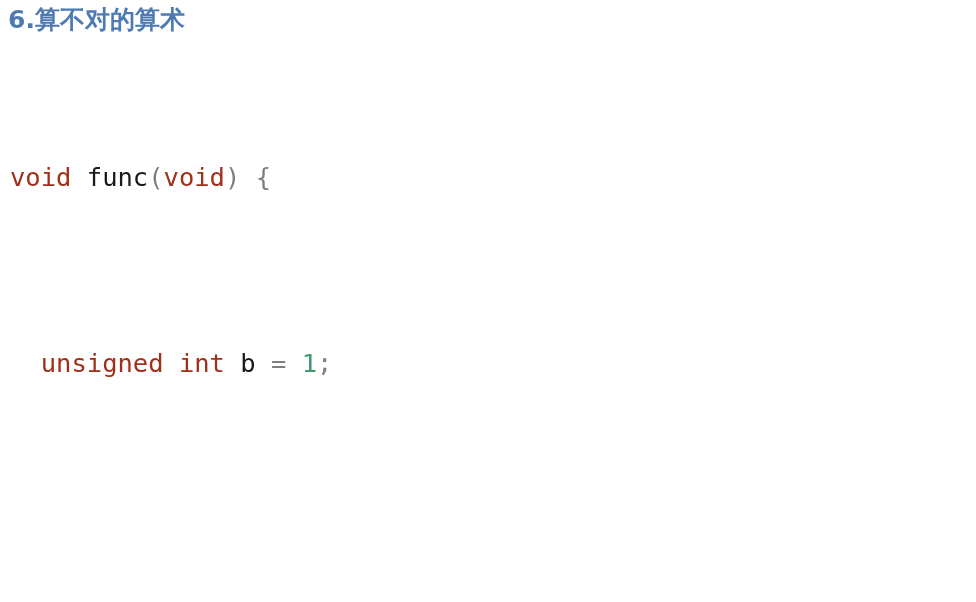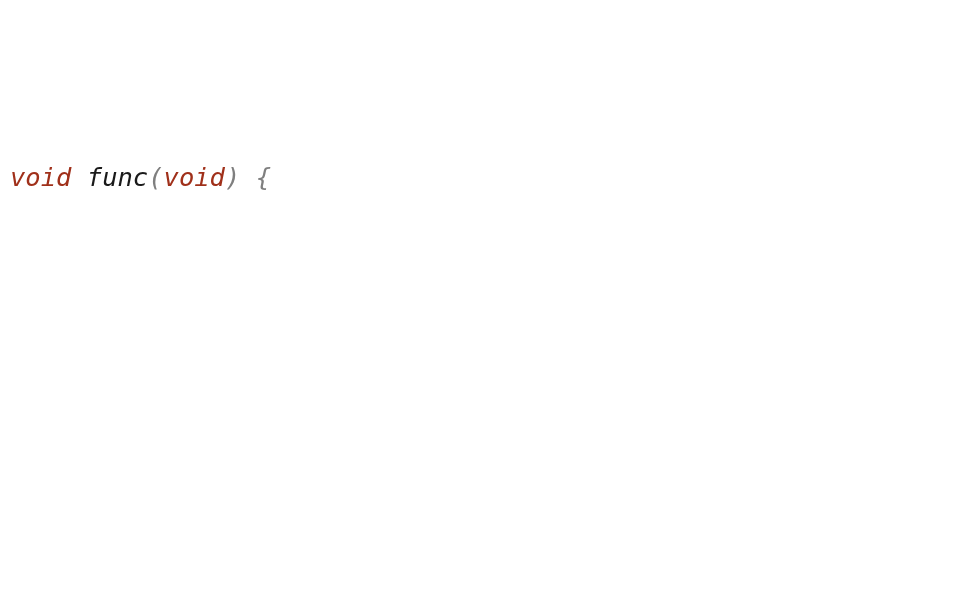--- a/index.html
+++ b/index.html
@@ -37,38 +37,40 @@
     position: absolute;
     left: 10px;
     top: 47px;
     width: 960px;
     font-family: "DejaVu Sans Mono", monospace;
     font-size: 25.5px;
     line-height: 37.3px;
     white-space: pre;
     color: #1a1a1a;
   }
-  .ln { display: block; white-space: pre; font-style: italic; }
+  .ln { display: block; white-space: pre; }
   .kw   { color: #a0301a; }
   .num  { color: #3d9970; }
   .op   { color: #7f7f7f; }
   .pun  { color: #7f7f7f; }
   .id   { color: #1a1a1a; }
 </style>
 </head>
 <body>
 
 <div id="slide">
 
+  <div id="heading">6.算不对的算术</div>
 
   <div id="code">
 
     <span class="ln"><span class="kw">void</span><span class="id"> func</span><span class="pun">(</span><span class="kw">void</span><span class="pun">)</span><span class="id"> </span><span class="pun">{</span></span>
 
 
+    <span class="ln"><span class="id">  </span><span class="kw">unsigned int</span><span class="id"> b </span><span class="op">=</span><span class="id"> </span><span class="num">1</span><span class="pun">;</span></span>
 
     
 
     
 
     
 
     
 
     

